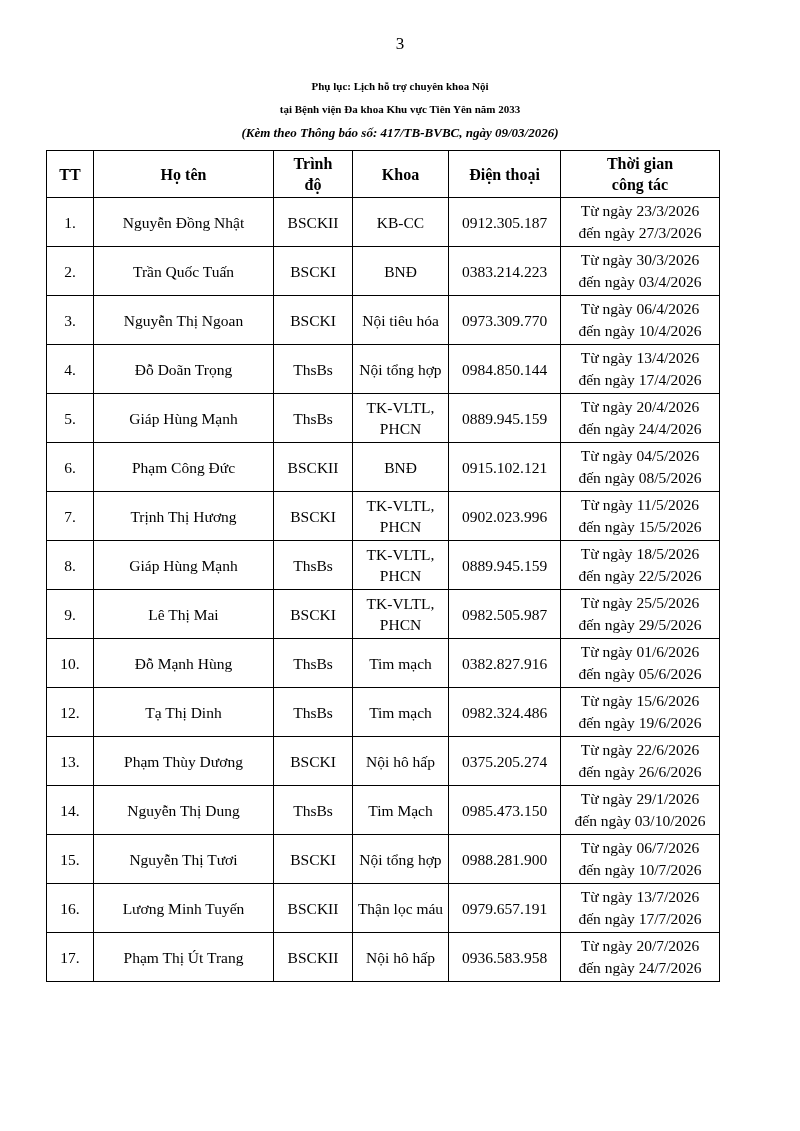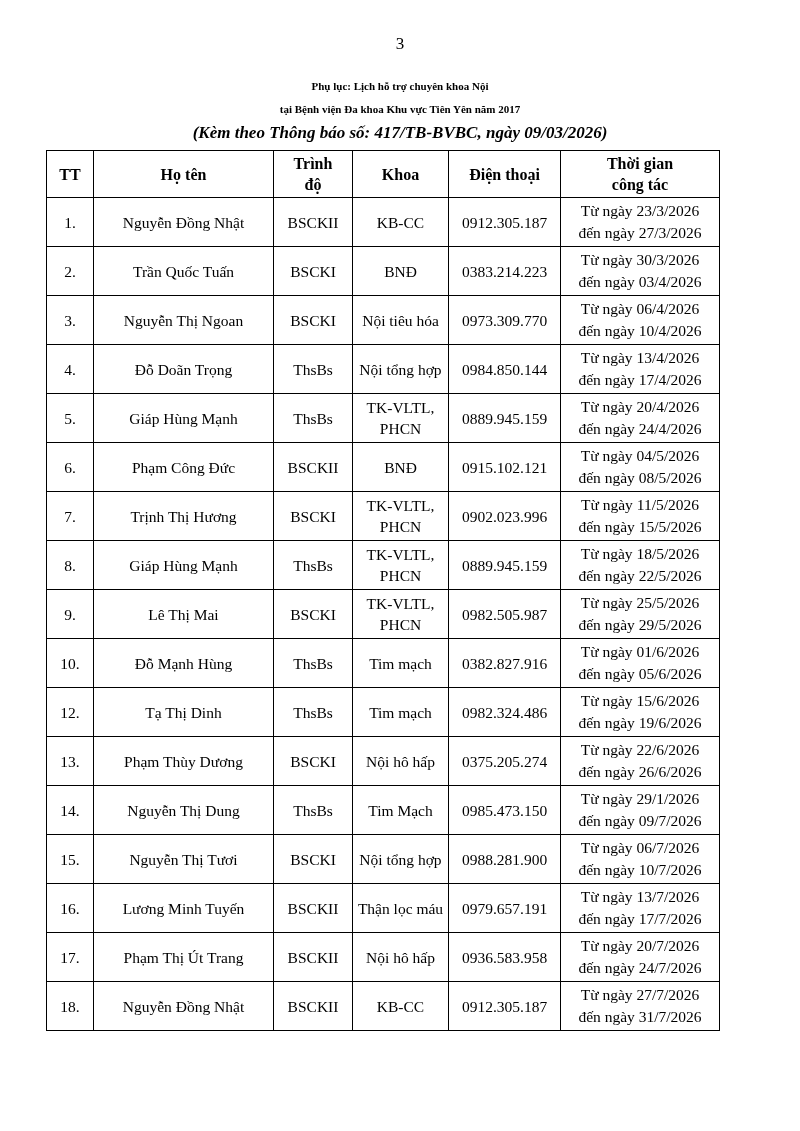--- a/index.html
+++ b/index.html
@@ -28,21 +28,21 @@
     text-align: center;
   }
   .title-line {
     font-weight: bold;
     font-size: 11px;
     line-height: 23px;
   }
   .title-note {
     font-weight: bold;
     font-style: italic;
-    font-size: 17px;
+    font-size: 13px;
     line-height: 23px;
   }
   table.schedule {
     margin-left: 46px;
     margin-top: 6px;
     width: 673px;
     border-collapse: collapse;
     table-layout: fixed;
   }
   table.schedule td, table.schedule th {
@@ -70,21 +70,21 @@
 </style>
 </head>
 <body>
 
 <div class="page">
 
   <div class="page-number">3</div>
 
   <div class="title-block">
     <div class="title-line">Phụ lục: Lịch hỗ trợ chuyên khoa Nội</div>
-    <div class="title-line">tại Bệnh viện Đa khoa Khu vực Tiên Yên năm 2017</div>
+    <div class="title-line">tại Bệnh viện Đa khoa Khu vực Tiên Yên năm 2033</div>
     <div class="title-note">(Kèm theo Thông báo số: 417/TB-BVBC, ngày 09/03/2026)</div>
   </div>
 
   <table class="schedule">
     <colgroup>
       <col style="width:47px">
       <col style="width:180px">
       <col style="width:79px">
       <col style="width:96px">
       <col style="width:112px">
@@ -240,21 +240,21 @@
       </td>
     </tr>
         <tr>
       <td class="cell-tt">14.</td>
       <td class="cell-name">Nguyễn Thị Dung</td>
       <td class="cell-degree">ThsBs</td>
       <td class="cell-dept">Tim Mạch</td>
       <td class="cell-phone">0985.473.150</td>
       <td class="time-cell">
         <span>Từ ngày 29/1/2026</span>
-        <span>đến ngày 09/7/2026</span>
+        <span>đến ngày 03/10/2026</span>
       </td>
     </tr>
         <tr>
       <td class="cell-tt">15.</td>
       <td class="cell-name">Nguyễn Thị Tươi</td>
       <td class="cell-degree">BSCKI</td>
       <td class="cell-dept">Nội tổng hợp</td>
       <td class="cell-phone">0988.281.900</td>
       <td class="time-cell">
         <span>Từ ngày 06/7/2026</span>
@@ -276,27 +276,16 @@
       <td class="cell-tt">17.</td>
       <td class="cell-name">Phạm Thị Út Trang</td>
       <td class="cell-degree">BSCKII</td>
       <td class="cell-dept">Nội hô hấp</td>
       <td class="cell-phone">0936.583.958</td>
       <td class="time-cell">
         <span>Từ ngày 20/7/2026</span>
         <span>đến ngày 24/7/2026</span>
       </td>
     </tr>
-        <tr>
-      <td class="cell-tt">18.</td>
-      <td class="cell-name">Nguyễn Đồng Nhật</td>
-      <td class="cell-degree">BSCKII</td>
-      <td class="cell-dept">KB-CC</td>
-      <td class="cell-phone">0912.305.187</td>
-      <td class="time-cell">
-        <span>Từ ngày 27/7/2026</span>
-        <span>đến ngày 31/7/2026</span>
-      </td>
-    </tr>
       </tbody>
   </table>
 
 </div>
 
 </body></html>

